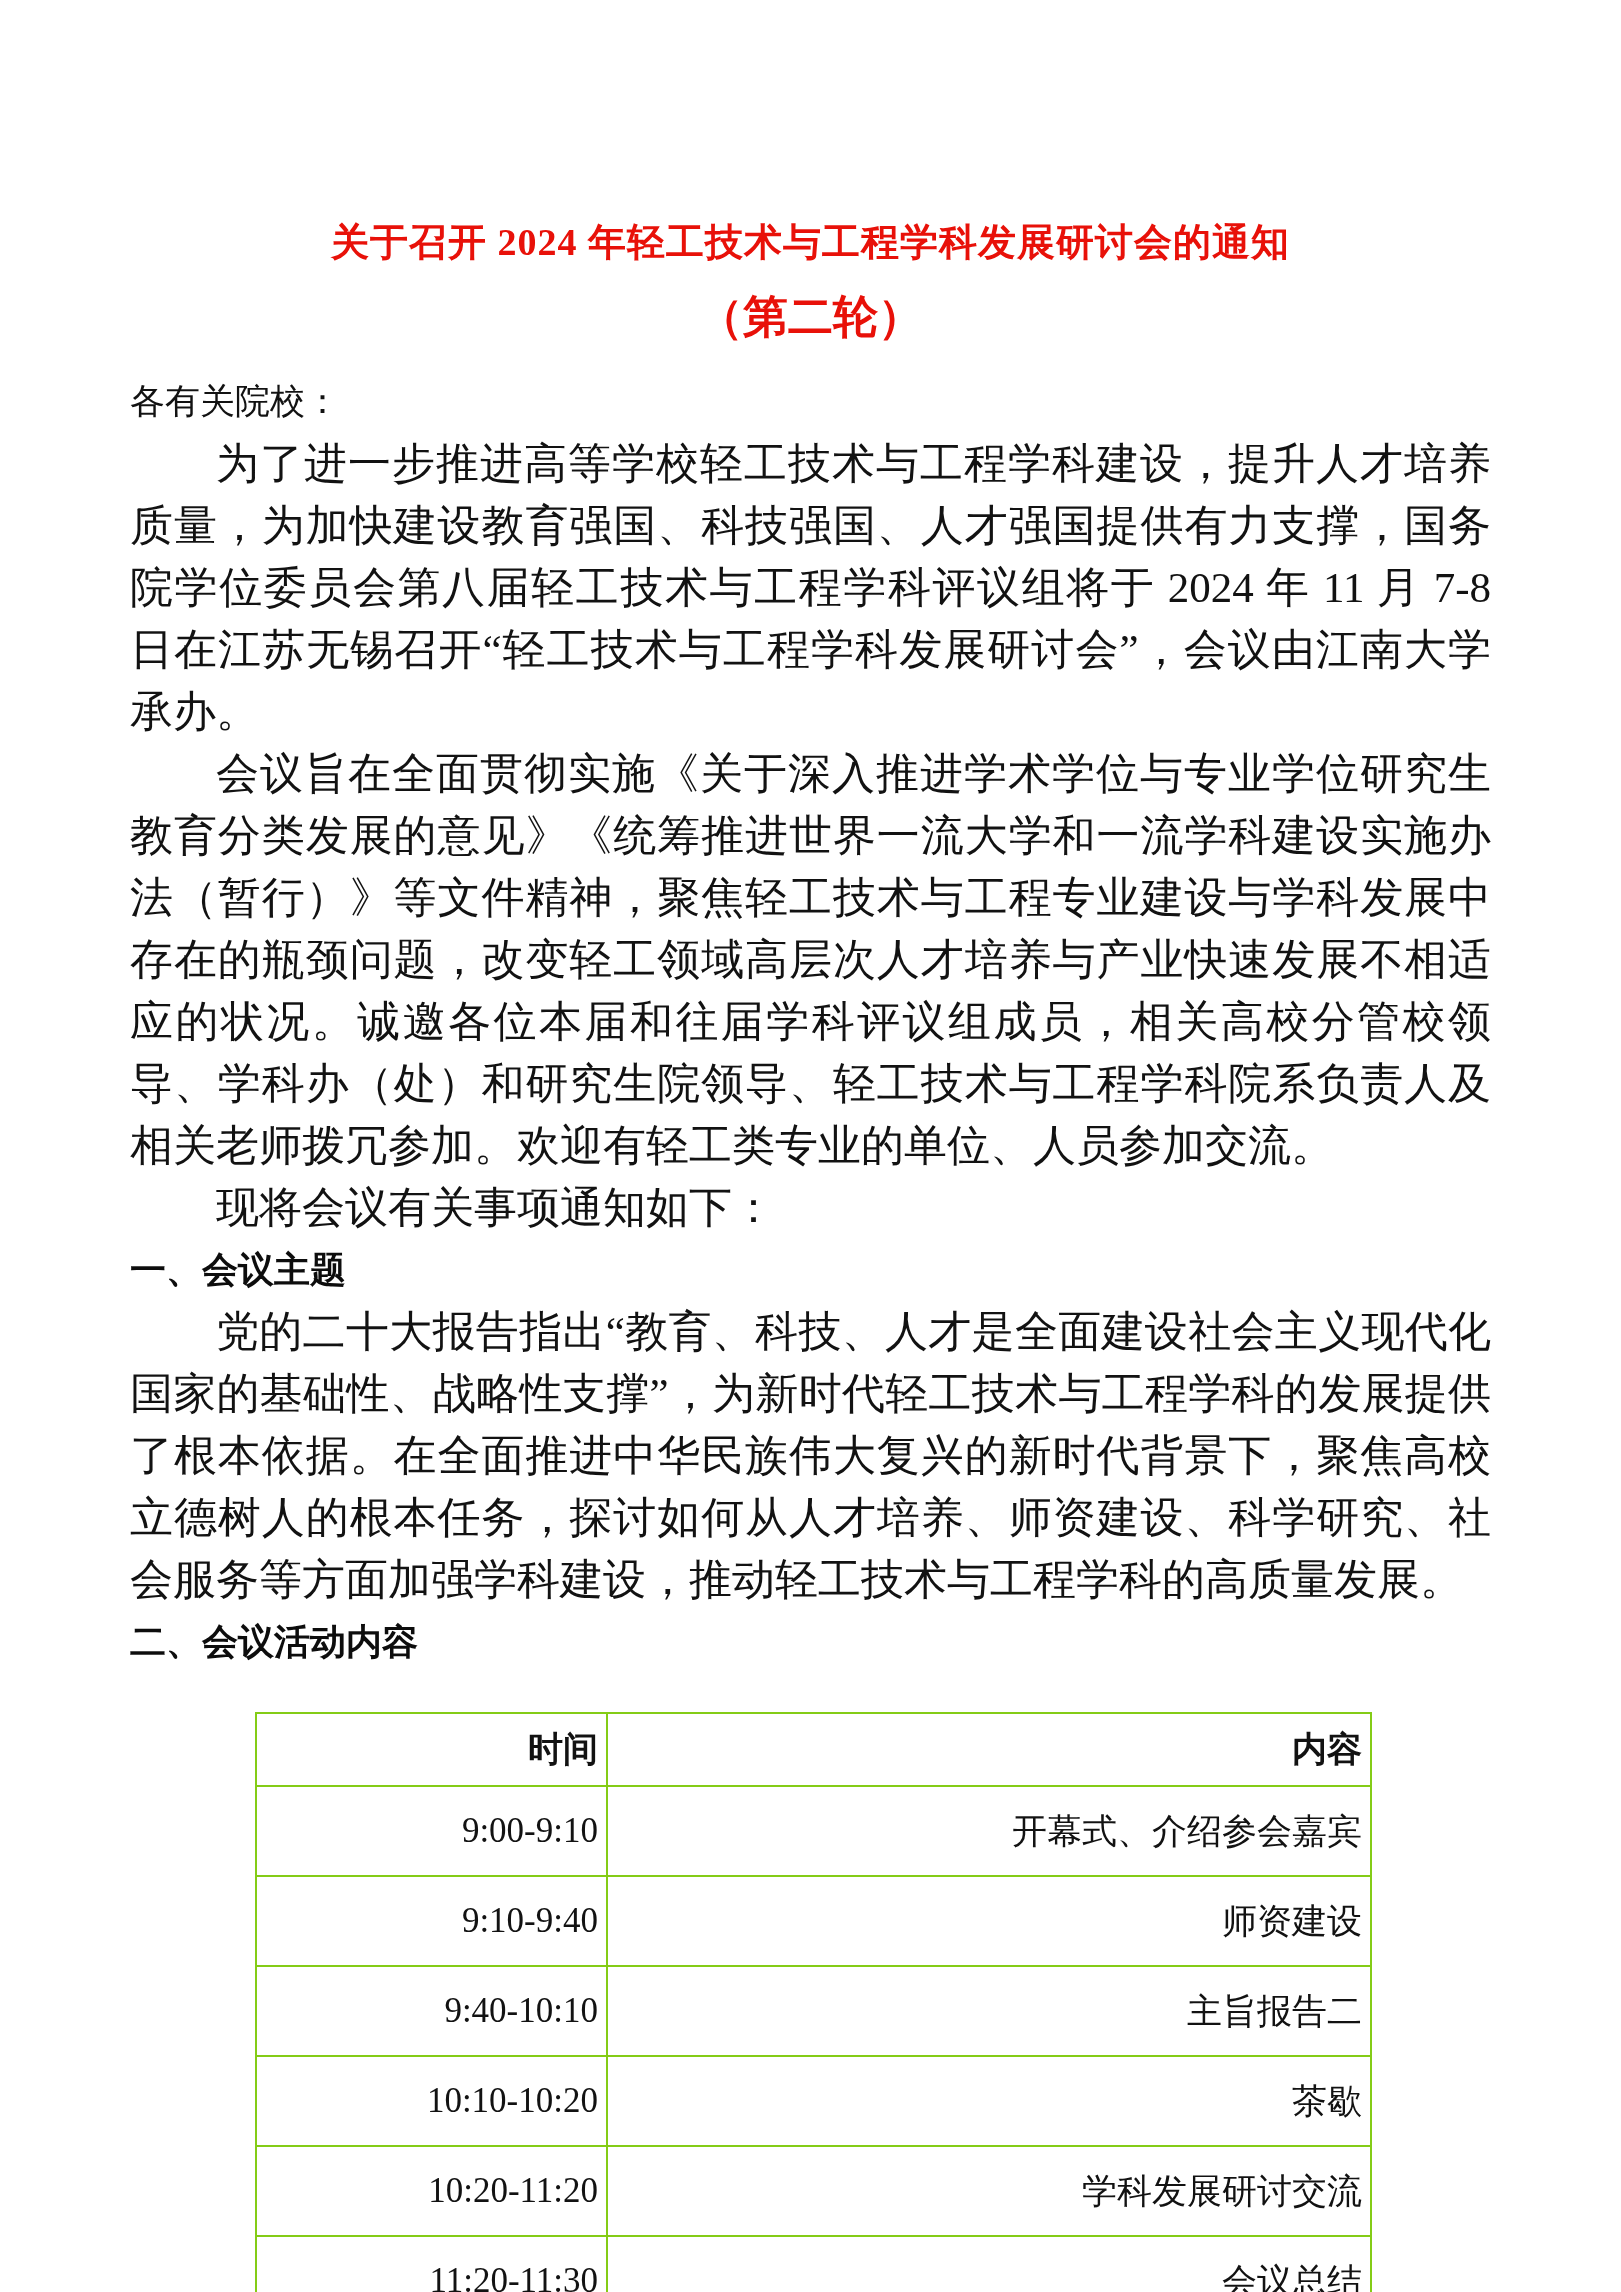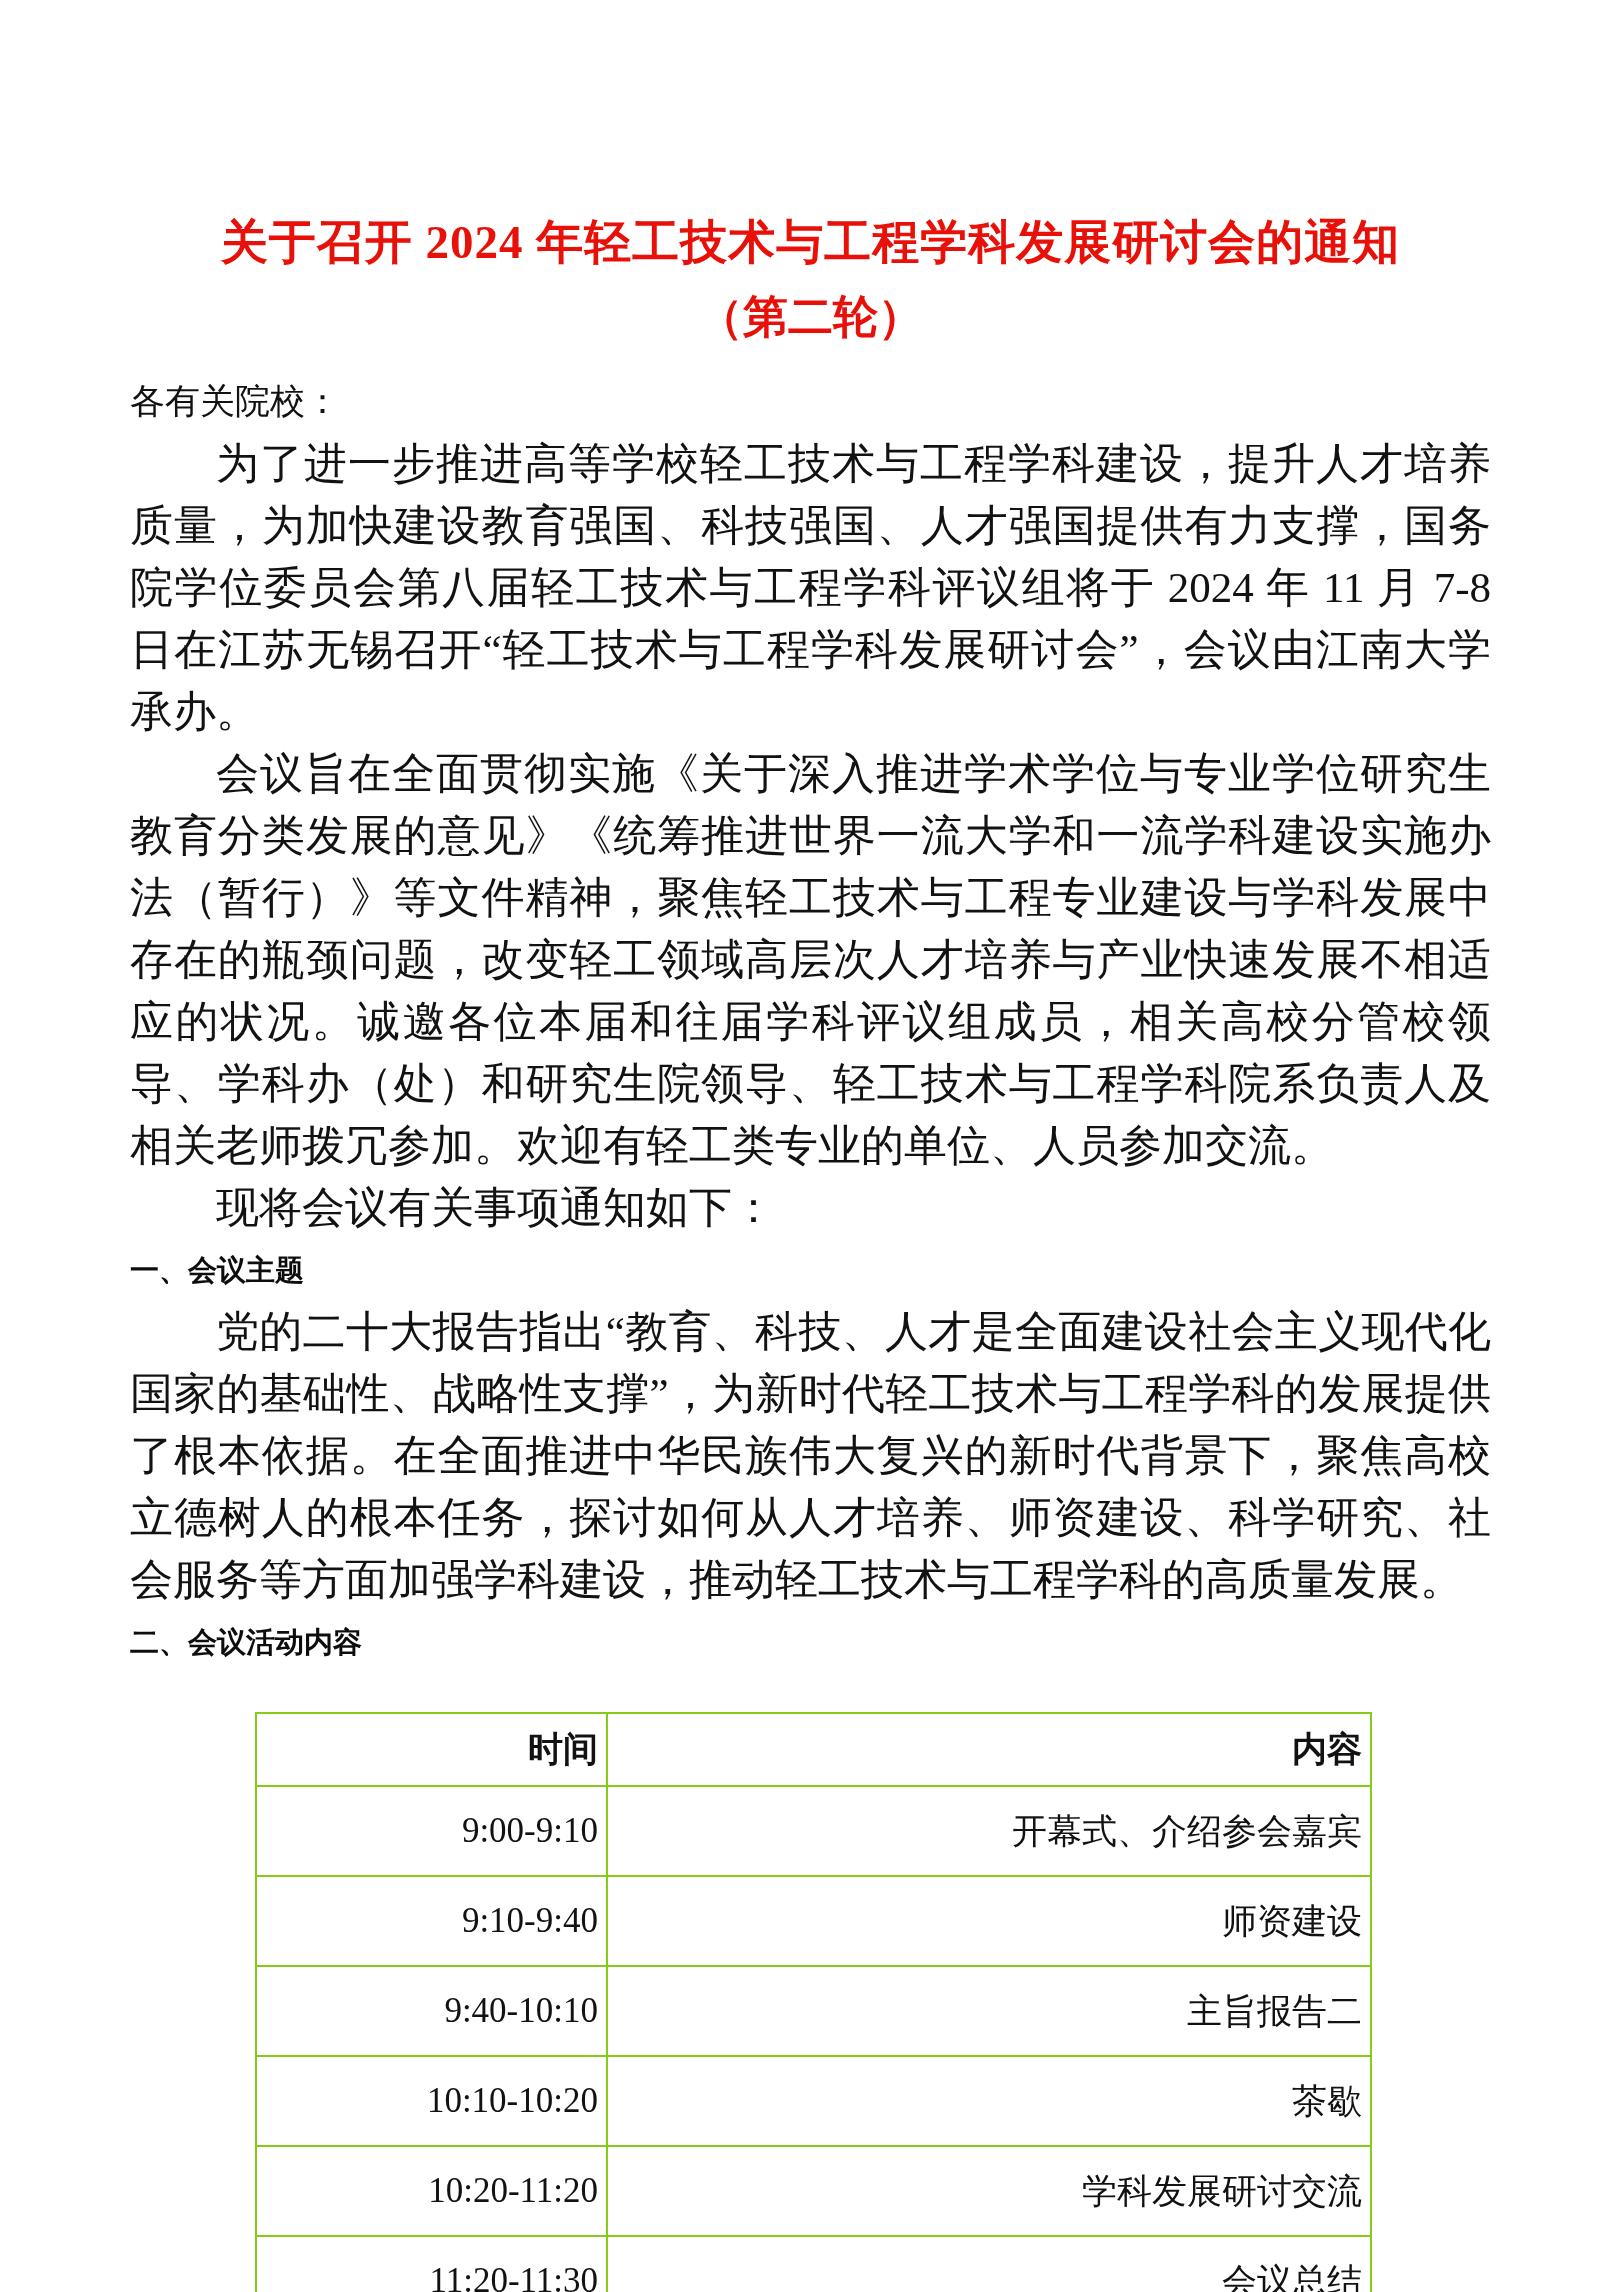--- a/index.html
+++ b/index.html
@@ -15,21 +15,21 @@
     background: #ffffff;
     box-sizing: border-box;
     padding: 0 130px;
     overflow: hidden;
     font-family: "Liberation Serif", "DejaVu Serif", serif;
     color: #121212;
   }
   .doc-title {
     margin: 0;
     padding-top: 210px;
-    font-size: 47px;
+    font-size: 38px;
     line-height: 65px;
     font-weight: 700;
     text-align: center;
     color: #e81109;
     letter-spacing: 1px;
   }
   .doc-subtitle {
     margin: 11.8px 0 0 0;
     font-size: 45px;
     line-height: 61px;
@@ -44,21 +44,21 @@
   }
   .body-par {
     margin: 0;
     font-size: 43px;
     line-height: 62px;
     text-align: justify;
     text-indent: 2em;
   }
   .section-heading {
     margin: 0;
-    font-size: 29px;
+    font-size: 36px;
     line-height: 62px;
     font-weight: 700;
     font-family: "Liberation Sans", "DejaVu Sans", sans-serif;
     color: #0d0d0d;
   }
   table.schedule {
     border-collapse: collapse;
     table-layout: fixed;
     width: 1117px;
     margin: 39px 0 0 125px;

